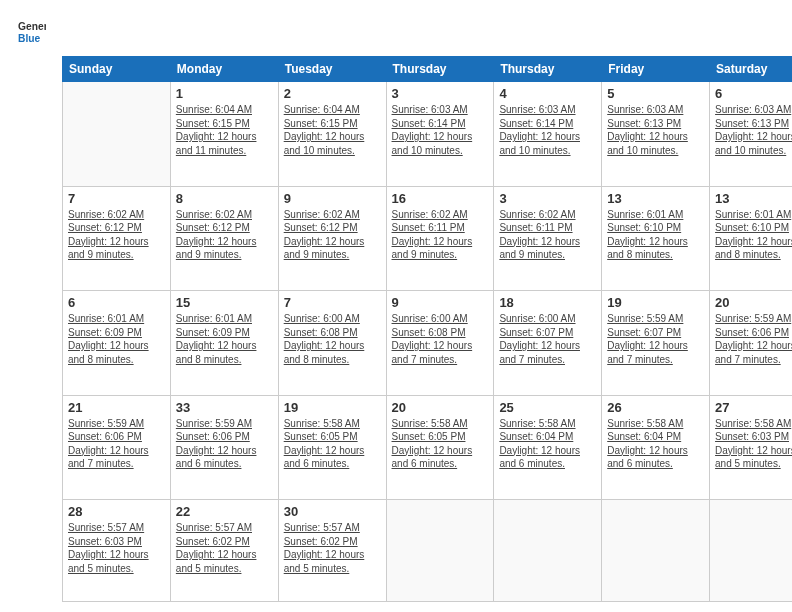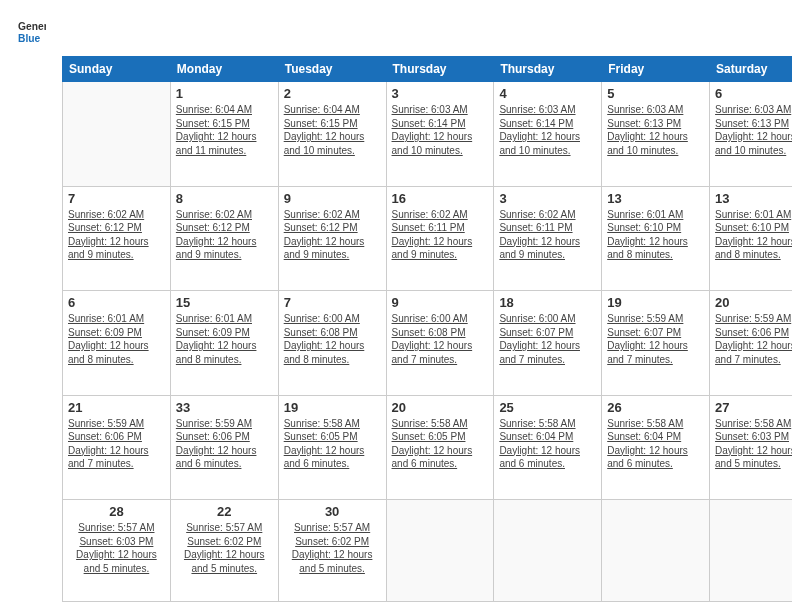--- a/index.html
+++ b/index.html
@@ -81,21 +81,20 @@
       font-size: 10px;
       color: #444;
       line-height: 1.35;
       text-decoration: underline;
     }
     .empty-cell {
       background: #f9f9f9;
     }
     .last-row td {
       height: 72px;
-      text-align: center;
     }
   </style>
 </head>
 <body>
 
 <div class="page">
   <div class="header">
     <div class="logo">
       <svg class="logo-icon" viewBox="0 0 30 30" xmlns="http://www.w3.org/2000/svg">
         <text x="0" y="13" font-size="11" font-weight="bold" fill="#333">General</text>

